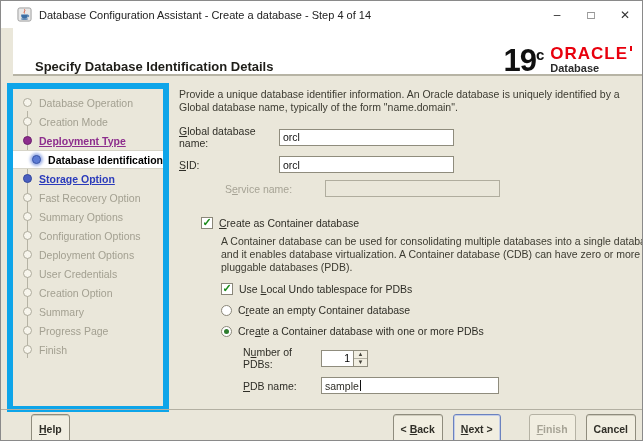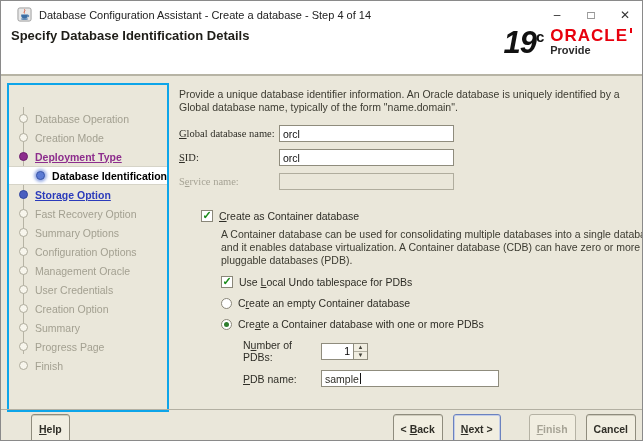--- a/index.html
+++ b/index.html
@@ -9,53 +9,53 @@
     border:1px solid #8a8a8a;background:#eae7da;
     font-family:"Liberation Sans",sans-serif;color:#2f2e27;
   }
   
   .titlebar{height:27px;background:#ffffff;display:flex;align-items:center;padding-left:16px;}
   .java-icon{width:15px;height:15px;flex:0 0 auto;}
   .win-title{font-size:11px;color:#222;margin-left:7px;flex:1;white-space:nowrap;}
   .winbtn{width:34px;height:26px;display:flex;align-items:center;justify-content:center;
           font-size:12px;color:#333;cursor:default;}
   
-  .header{height:48px;background:#ffffff;display:flex;align-items:flex-start;
-          justify-content:space-between;padding:0 14px 0 10px;border-bottom:2px solid #b7b4a5;}
+  .header{height:48px;background:#ffffff;display:flex;align-items:flex-end;
+          justify-content:space-between;padding:0 14px 0 22px;border-bottom:2px solid #b7b4a5;margin-left:12px;}
   .htitle{font-weight:bold;font-size:13px;color:#1e1d18;}
   .logo{display:flex;align-items:flex-end;}
-  .logo-19{font-size:31px;font-weight:bold;color:#111;line-height:26px;letter-spacing:-1px;font-style:italic;}
+  .logo-19{font-size:31px;font-weight:bold;color:#111;line-height:26px;letter-spacing:-1px;}
   .logo-c{font-size:15px;font-weight:bold;color:#111;line-height:15px;align-self:flex-start;margin-top:1px;}
   .logo-right{display:flex;flex-direction:column;margin-left:6px;}
   .logo-oracle{color:#e8000d;font-weight:bold;font-size:17px;letter-spacing:1px;line-height:15px;position:relative;}
   .logo-oracle::after{content:"";position:absolute;top:0;right:-4px;width:2px;height:5px;background:#e8000d;}
   .logo-db{font-size:11px;color:#2b2b2b;font-weight:bold;margin-top:1px;}
   
   .sidebar{position:absolute;left:6px;top:82px;width:162px;height:329px;
-           border:2px solid #0ea5e9;padding-top:24px;}
+           border:6px solid #0ea5e9;padding-top:4px;}
   .rail{position:absolute;left:14px;top:22px;width:1px;height:247px;background:#b6b3a4;}
   .step{height:19px;display:flex;align-items:center;padding-left:10px;position:relative;}
   .dot{width:9px;height:9px;border-radius:50%;background:#f7f5ec;border:1px solid #aeab9c;
        margin-right:7px;z-index:1;flex:0 0 auto;}
   .step .slbl{font-size:10.5px;color:#a3a091;white-space:nowrap;}
   .step.visited .dot{background:#8d2d8d;border-color:#6e1f6e;}
   .step.visited .slbl{color:#8d2d8d;text-decoration:underline;font-weight:bold;cursor:pointer;}
   .step.link .dot{background:#4a5fc0;border-color:#32479e;}
   .step.link .slbl{color:#2b3bbb;text-decoration:underline;font-weight:bold;cursor:pointer;}
   .step.current{background:#ffffff;border-top:1px solid #d6d4c8;border-bottom:1px solid #d6d4c8;justify-content:flex-end;}
   .step.current .dot{background:#5c7bd4;border-color:#3a56a8;box-shadow:0 0 3px 2px #9eb1e6;}
   .step.current .slbl{color:#000;font-weight:bold;}
   
   .content{position:absolute;left:168px;top:76px;width:475px;height:335px;padding:11px 12px 0 10px;font-size:10.5px;}
   .desc{width:462px;line-height:13px;color:#3c3b31;margin:0 0 11px 0;}
   .frow{display:flex;align-items:center;margin-bottom:7px;}
-  .frow label{width:100px;flex:0 0 auto;color:#2f2e27;font-family:Liberation Serif, serif;}
+  .frow label{width:100px;flex:0 0 auto;color:#2f2e27;}
   .tfield{width:175px;height:17px;border:1px solid #8f8c7d;background:#fff;
           font-family:"Liberation Sans",sans-serif;font-size:10.5px;padding:1px 3px;color:#111;}
-  .frow.disabled label{color:#a6a395;}
+  .frow.disabled label{color:#a6a395;margin-left:46px;}
   .tfield:disabled{background:#eae7da;border-color:#b0ad9e;}
   .cdb-section{margin-top:20px;margin-left:22px;}
   .chkrow{display:flex;align-items:center;margin-bottom:6px;}
   .cb{width:12px;height:12px;background:#fff;border:1px solid #8a8779;margin-right:6px;flex:0 0 auto;
       display:flex;align-items:center;justify-content:center;}
   .cb .tick{display:none;color:#1b8c1b;font-size:11px;font-weight:bold;line-height:10px;margin-top:-2px;}
   .cb.on .tick{display:block;}
   .rb{width:11px;height:11px;border-radius:50%;background:#fff;border:1px solid #8a8779;margin-right:6px;
       flex:0 0 auto;position:relative;}
   .rb.on::after{content:"";position:absolute;left:2px;top:2px;width:5px;height:5px;border-radius:50%;background:#2e7d2e;}
@@ -106,21 +106,21 @@
     <span class="winbtn">✕</span>
   </div>
 
   <div class="header">
     <span class="htitle">Specify Database Identification Details</span>
     <div class="logo">
       <span class="logo-19">19</span>
       <span class="logo-c">c</span>
       <span class="logo-right">
         <span class="logo-oracle">ORACLE</span>
-        <span class="logo-db">Provide</span>
+        <span class="logo-db">Database</span>
       </span>
     </div>
   </div>
 
   <div class="sidebar">
     <div class="rail"></div>
     <div>
         <div class="step disabled">
           <span class="dot"></span>
           <span class="slbl">Database Operation</span>
@@ -148,21 +148,21 @@
         <div class="step disabled">
           <span class="dot"></span>
           <span class="slbl">Summary Options</span>
         </div>
         <div class="step disabled">
           <span class="dot"></span>
           <span class="slbl">Configuration Options</span>
         </div>
         <div class="step disabled">
           <span class="dot"></span>
-          <span class="slbl">Management Oracle</span>
+          <span class="slbl">Deployment Options</span>
         </div>
         <div class="step disabled">
           <span class="dot"></span>
           <span class="slbl">User Credentials</span>
         </div>
         <div class="step disabled">
           <span class="dot"></span>
           <span class="slbl">Creation Option</span>
         </div>
         <div class="step disabled">

